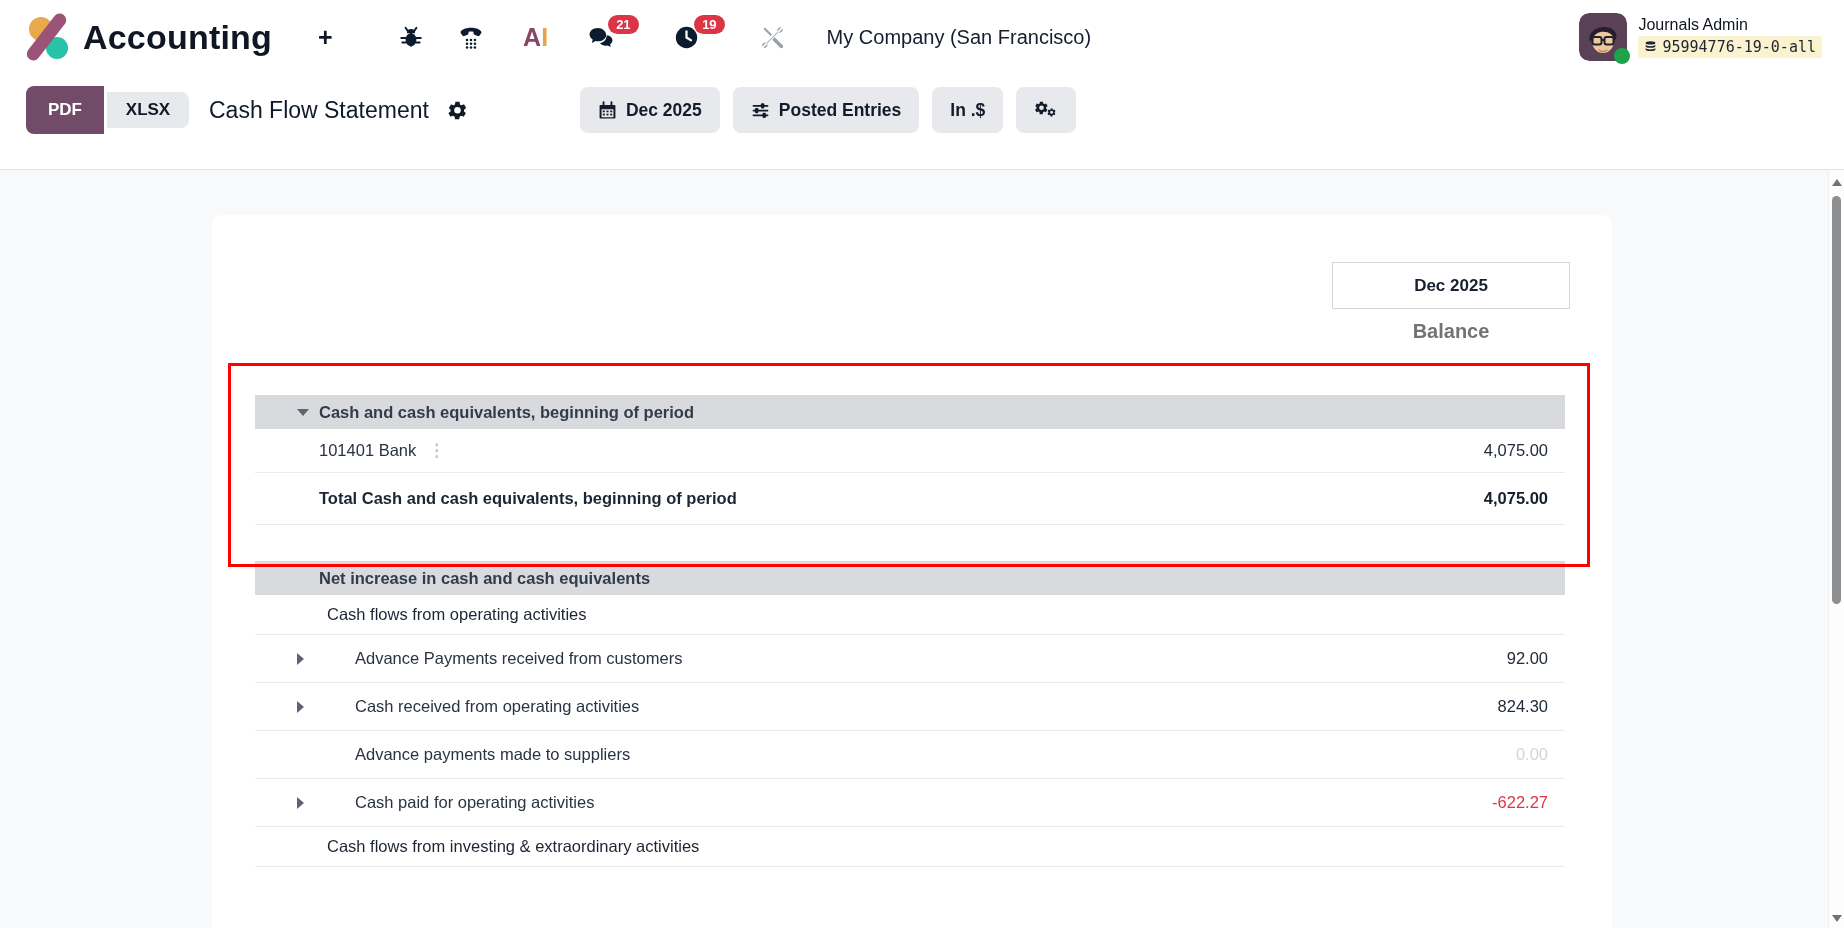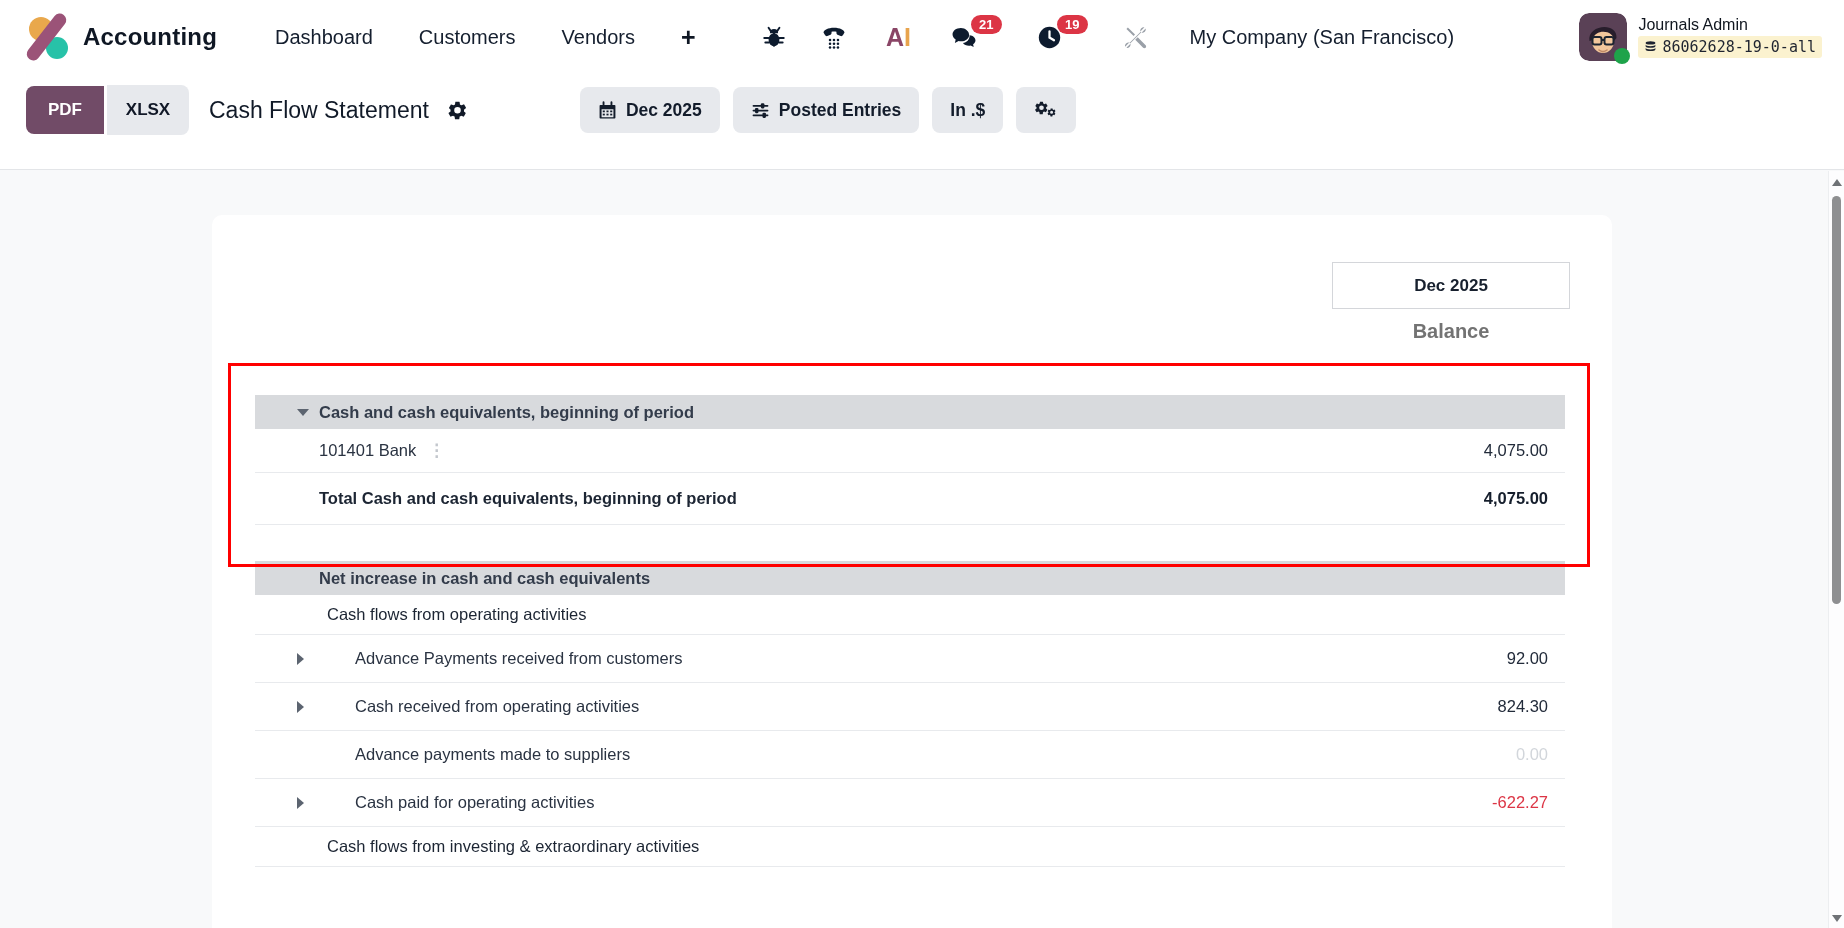--- a/index.html
+++ b/index.html
@@ -12,21 +12,21 @@
   
   .topbar{
     position:absolute; left:0; top:0; width:1844px; height:170px;
     background:#ffffff; border-bottom:1px solid #e3e5e8; z-index:3;
   }
   .navbar{ display:flex; align-items:center; height:74px; padding:0 22px 0 24px; }
   .brand-logo{ position:relative; width:46px; height:48px; flex:0 0 auto; }
   .brand-logo .c1{ position:absolute; left:5px; top:4px; width:24px; height:24px; border-radius:50%; background:#e9a84c;}
   .brand-logo .c2{ position:absolute; right:2px; bottom:2px; width:22px; height:22px; border-radius:50%; background:#27c2a8;}
   .brand-logo .slash{ position:absolute; left:16px; top:-4px; width:13px; height:56px; border-radius:7px; background:#9b5378; transform:rotate(38deg);}
-  .app-name{ font-size:24px; font-weight:700; margin-left:13px; letter-spacing:.2px; color:#0f1724;}
+  .app-name{ font-size:34px; font-weight:700; margin-left:13px; letter-spacing:.2px; color:#0f1724;}
   .nav-menu{ display:flex; align-items:center; gap:46px; margin-left:58px; font-size:20px; color:#141e2e;}
   .nav-item{ cursor:pointer; }
   .nav-plus{ margin-left:46px; font-size:25px; font-weight:700; color:#0f1724; cursor:pointer;}
   .nav-icons{ display:flex; align-items:center; gap:32px; margin-left:64px;}
   .nav-ic{ position:relative; width:28px; height:28px; display:flex; align-items:center; justify-content:center; cursor:pointer;}
   .nav-ic svg{ display:block; }
   .nav-ic.badged{ margin-right:26px; }
   .nav-badge{
     position:absolute; top:-8px; right:-24px; background:var(--badge,#dc3545); color:#fff;
     font-size:13px; font-weight:700; border-radius:11px; padding:2px 8px; line-height:15px;
@@ -39,21 +39,21 @@
   .avatar-wrap svg{ border-radius:10px; display:block;}
   .status-dot{ position:absolute; right:-3px; bottom:-3px; width:16px; height:16px; border-radius:50%; background:#1ea34a;}
   .user-col{ display:flex; flex-direction:column; gap:2px; }
   .user-name{ font-size:16px; color:#10161f; }
   .db-pill{ display:flex; align-items:center; gap:5px; background:var(--db-badge-bg,#fbf2cf); border-radius:3px; padding:2px 6px;
             font-family:"DejaVu Sans Mono",monospace; font-size:15px; color:#1f2430;}
   
   .toolbar{ display:flex; align-items:center; padding-left:26px; height:72px; }
   .btn-pdf{ width:78px; height:48px; background:var(--accent,#714B67); color:#fff; font-weight:700; font-size:17px;
             border:none; border-radius:8px 0 0 8px; cursor:pointer; font-family:inherit;}
-  .btn-xlsx{ width:82px; height:50px; background:#e7e9ed; color:#111827; font-weight:700; font-size:17px;
+  .btn-xlsx{ width:82px; height:36px; background:#e7e9ed; color:#111827; font-weight:700; font-size:17px;
             border:none; border-radius:0 8px 8px 0; margin-left:3px; cursor:pointer; font-family:inherit;}
   .report-title{ margin-left:20px; font-size:23px; font-weight:500; color:#111a28; white-space:nowrap;}
   .title-gear{ margin-left:18px; cursor:pointer; display:flex; }
   .filters{ display:flex; align-items:center; gap:13px; margin-left:112px; }
   .fbtn{ display:flex; align-items:center; gap:9px; height:46px; padding:0 18px; background:#e7e9ed; border:none;
          border-radius:8px; font-size:17.5px; font-weight:700; color:#131c2b; cursor:pointer; font-family:inherit; white-space:nowrap;}
   .fbtn svg{ flex:0 0 auto; }
   
   .vscroll{ position:absolute; right:0; top:171px; width:16px; height:757px; background:#fdfdfe; border-left:1px solid #eceef0; z-index:4;}
   .sc-up,.sc-down{ position:absolute; left:3px; width:0; height:0; border-left:5px solid transparent; border-right:5px solid transparent; cursor:pointer;}
@@ -107,25 +107,20 @@
   <div class="topbar">
 
     <div class="navbar">
       <div class="brand-logo">
         <div class="c1"></div>
           <div class="c2"></div>
           <div class="slash"></div>
       </div>
       <div class="app-name">Accounting</div>
 
-      <div class="nav-menu">
-        <span class="nav-item">Dashboard</span>
-        <span class="nav-item">Customers</span>
-        <span class="nav-item">Vendors</span>
-      </div>
       <span class="nav-plus">+</span>
 
       <div class="nav-icons">
         <div class="nav-ic">
           <svg width="26" height="26" viewBox="0 0 24 24">
             <g stroke="#0d1b2e" stroke-width="1.8" fill="none" stroke-linecap="round">
               <path d="M12 8v12 M7 13H3 M7.5 17H4 M17 13h4 M16.5 17H20 M9 6.5 7 3.5 M15 6.5l2-3"></path>
             </g>
             <path d="M8.2 8.5a3.8 3.8 0 0 1 7.6 0z" fill="#0d1b2e"></path>
             <ellipse cx="12" cy="14.5" rx="5" ry="6" fill="#0d1b2e"></ellipse>
@@ -189,21 +184,21 @@
           <span class="status-dot"></span>
         </div>
         <div class="user-col">
           <span class="user-name">Journals Admin</span>
           <span class="db-pill">
             <svg width="13" height="14" viewBox="0 0 24 24" fill="#1f2430">
               <ellipse cx="12" cy="4.5" rx="9" ry="3"></ellipse>
               <path d="M3 7.5c0 1.7 4 3 9 3s9-1.3 9-3v3c0 1.7-4 3-9 3s-9-1.3-9-3z"></path>
               <path d="M3 13.5c0 1.7 4 3 9 3s9-1.3 9-3v3c0 1.7-4 3-9 3s-9-1.3-9-3z"></path>
             </svg>
-            <span>86062628-19-0-all</span>
+            <span>95994776-19-0-all</span>
           </span>
         </div>
       </div>
     </div>
 
     <div class="toolbar">
       <button class="btn-pdf">PDF</button>
       <button class="btn-xlsx">XLSX</button>
       <div class="report-title">Cash Flow Statement</div>
       <div class="title-gear">

